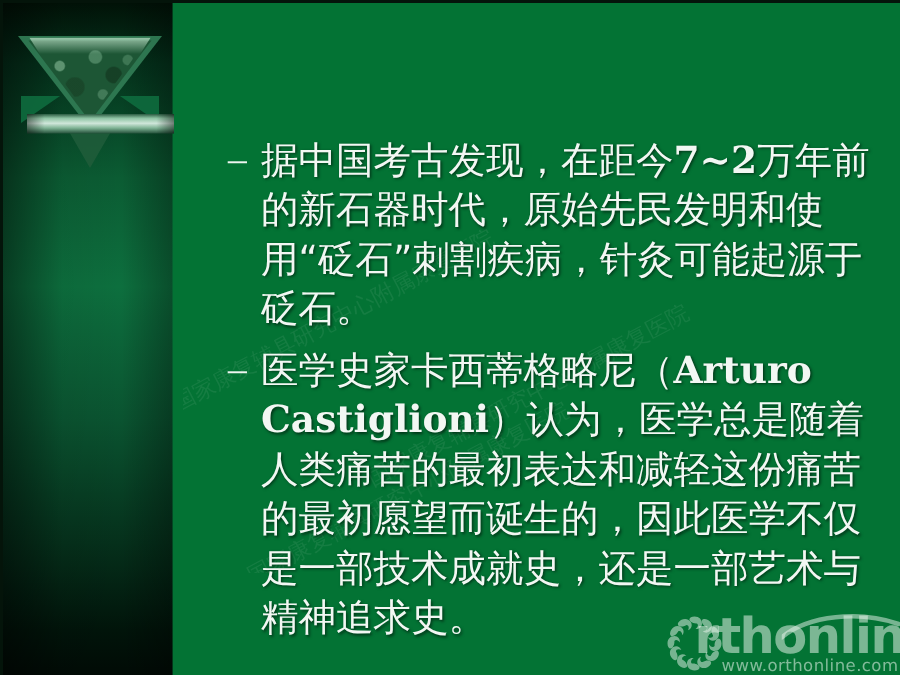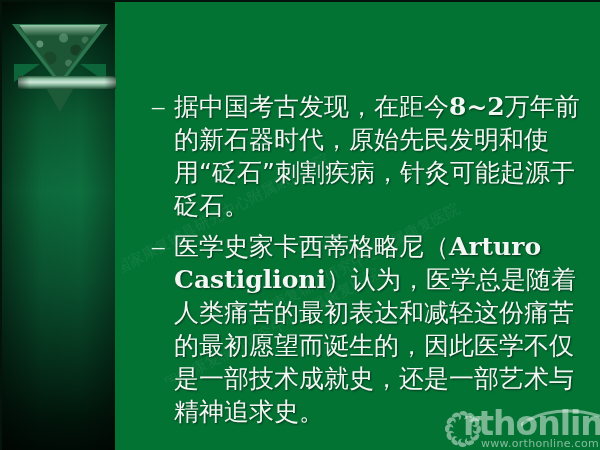--- a/index.html
+++ b/index.html
@@ -278,21 +278,21 @@
   <div class="watermark">
     <span class="wm1">国家康复辅具研究中心附属康复医院</span>
     <span class="wm2">国家康复辅具研究中心附属康复医院</span>
     <span class="wm3">国家康复辅具研究中心附属康复医院</span>
   </div>
 
   <div class="content">
 
     <div class="bullet">
       <div class="dash">–</div>
-      <div class="btext">据中国考古发现，在距今<b>8~2</b>万年前的新石器时代，原始先民发明和使用“砭石”刺割疾病，针灸可能起源于砭石。</div>
+      <div class="btext">据中国考古发现，在距今<b>7~2</b>万年前的新石器时代，原始先民发明和使用“砭石”刺割疾病，针灸可能起源于砭石。</div>
     </div>
 
     <div class="bullet">
       <div class="dash">–</div>
       <div class="btext">医学史家卡西蒂格略尼（<span class="lat">Arturo Castiglioni</span>）认为，医学总是随着人类痛苦的最初表达和减轻这份痛苦的最初愿望而诞生的，因此医学不仅是一部技术成就史，还是一部艺术与精神追求史。</div>
     </div>
 
   </div>
 
   <div class="logo">

